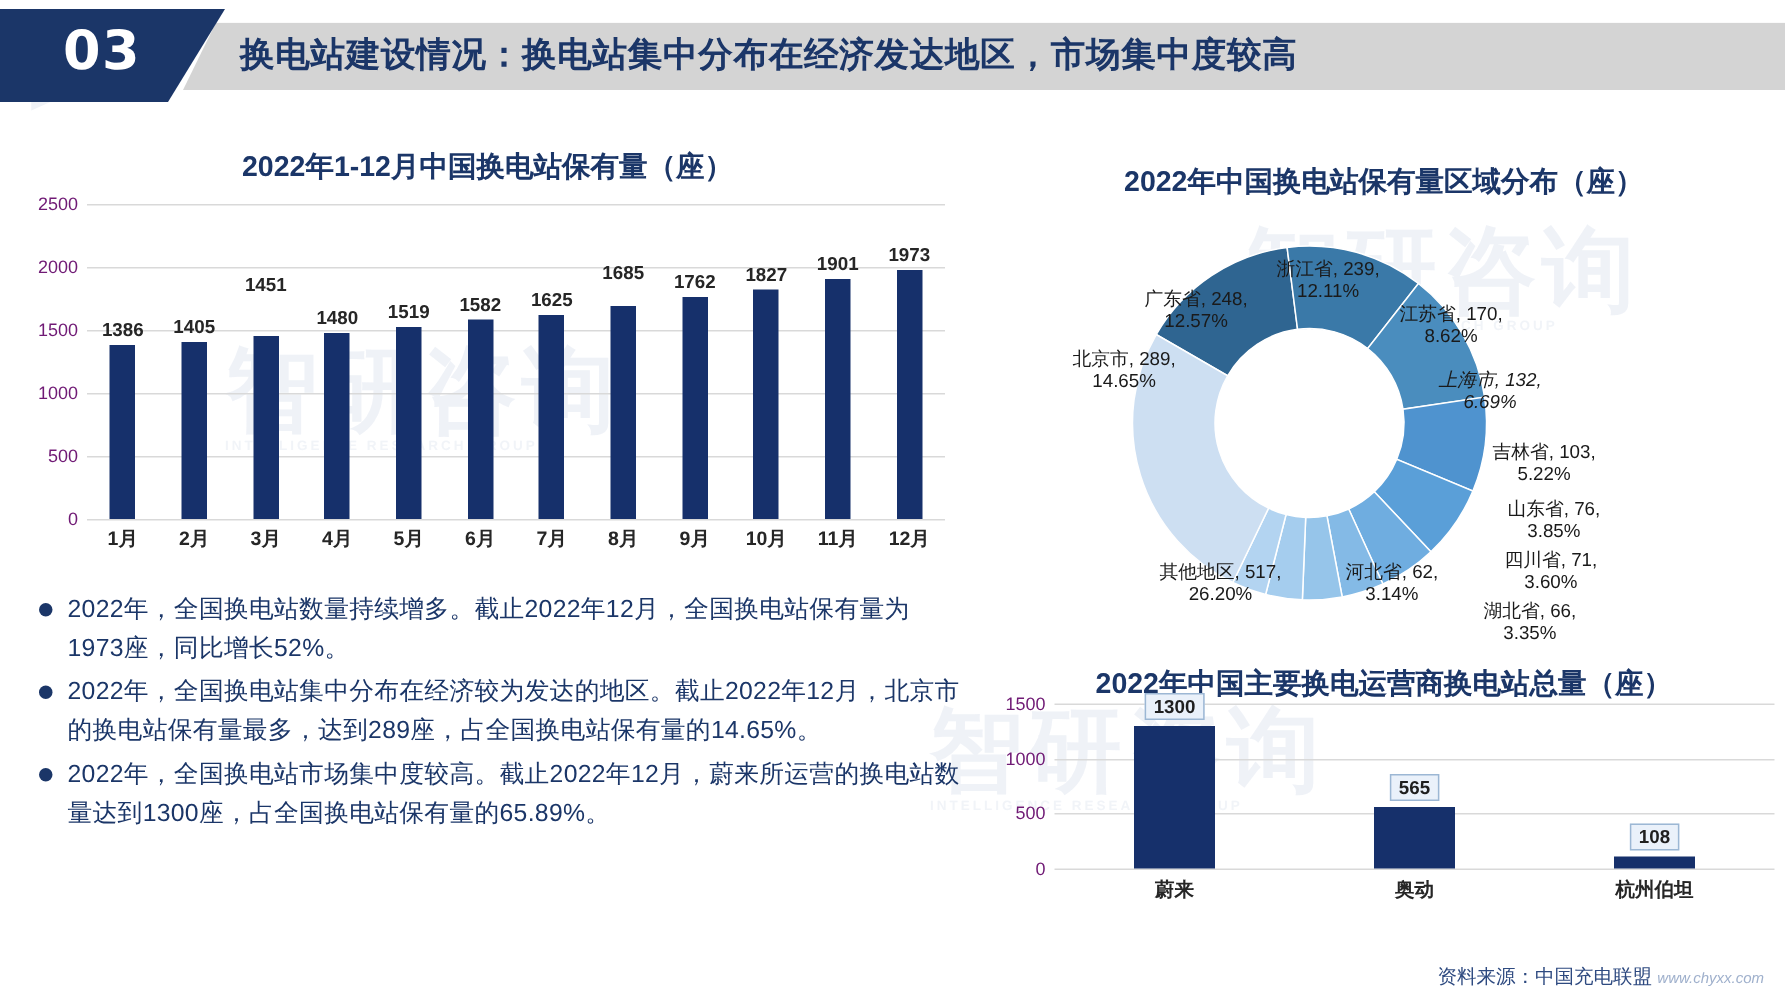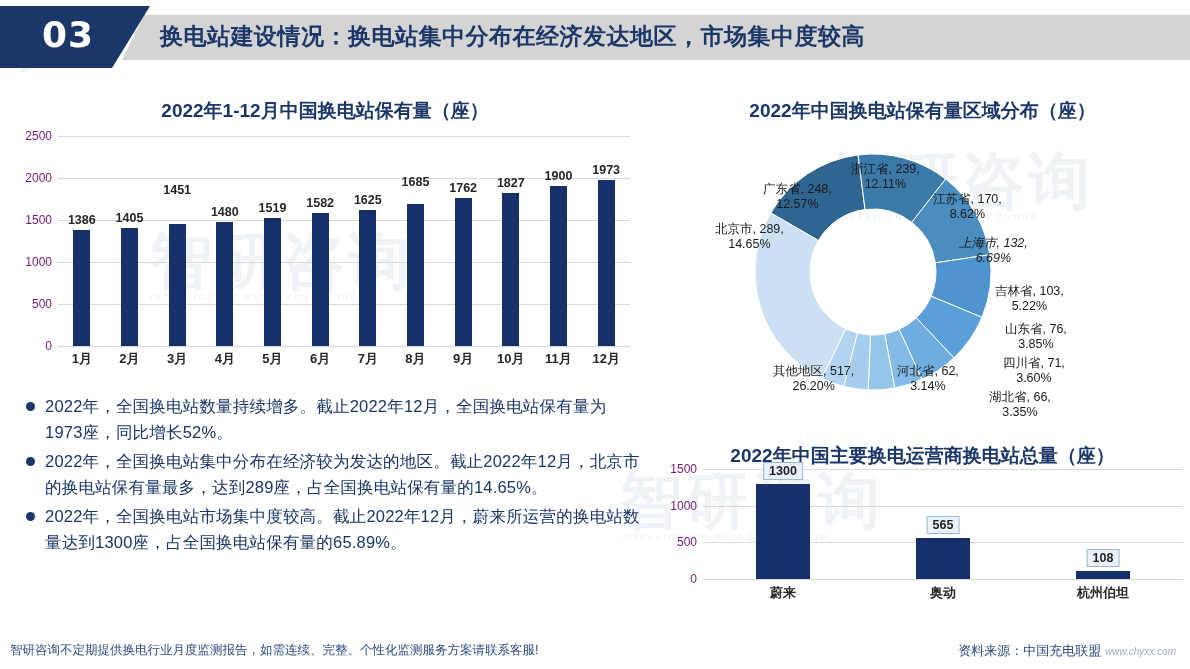--- a/index.html
+++ b/index.html
@@ -41,21 +41,21 @@
   .barval{font-size:12.5px;font-weight:700;color:#262626;margin-bottom:3px;white-space:nowrap;}
   .xlab{position:absolute;font-size:13px;font-weight:700;color:#262626;text-align:center;}
 
   
   #bullets{left:18px;top:393px;width:625px;z-index:3;}
   .bullet{display:flex;margin-bottom:3px;}
   .dot{flex:0 0 auto;width:9px;height:9px;border-radius:50%;background:#1b3668;margin:9px 10px 0 8px;}
   .btext{font-size:16.5px;line-height:26px;color:#1b3668;letter-spacing:.2px;}
 
   
-  #donut-panel{left:655px;top:98px;width:535px;height:345px;}
+  #donut-panel{left:655px;top:108px;width:535px;height:345px;}
   #donut-wrap{position:relative;width:535px;height:300px;}
   .donut-svg{position:absolute;left:0;top:0;}
   .slice-label{position:absolute;font-size:12.5px;line-height:15px;color:#1a1a1a;text-align:center;font-weight:500;white-space:nowrap;}
 
   
   #bottom-chart{left:655px;top:443px;width:535px;height:185px;}
   .bbar{background:#16306b;position:absolute;bottom:0;}
   .bval{position:absolute;font-size:12.5px;font-weight:700;color:#1f1f1f;background:#eaf1fa;border:1px solid #9cb7d4;padding:1px 5px;transform:translateX(-50%);}
   .bxlab{position:absolute;font-size:13px;font-weight:700;color:#262626;text-align:right;transform:translateX(-50%);}
 
@@ -138,21 +138,21 @@
       </div>
       <div class="barcol" style="left: 381.333px; width: 47.6667px; height: 210px;">
         <div class="barval">1762</div>
         <div class="bar" style="height: 148.008px; background: rgb(22, 48, 107);"></div>
       </div>
       <div class="barcol" style="left: 429px; width: 47.6667px; height: 210px;">
         <div class="barval">1827</div>
         <div class="bar" style="height: 153.468px; background: rgb(22, 48, 107);"></div>
       </div>
       <div class="barcol" style="left: 476.667px; width: 47.6667px; height: 210px;">
-        <div class="barval">1900</div>
+        <div class="barval">1901</div>
         <div class="bar" style="height: 159.768px; background: rgb(22, 48, 107);"></div>
       </div>
       <div class="barcol" style="left: 524.333px; width: 47.6667px; height: 210px;">
         <div class="barval">1973</div>
         <div class="bar" style="height: 165.732px; background: rgb(22, 48, 107);"></div>
       </div>
     </div>
   <div id="left-xlabels" style="position:relative;height:24px;">
       <div class="xlab" style="left: 48px; width: 47.6667px; top: 4px;">1月</div>
       <div class="xlab" style="left: 95.6667px; width: 47.6667px; top: 4px;">2月</div>
@@ -233,18 +233,17 @@
       <div class="bval" style="left: 400px; top: 80.08px;">108</div>
     </div>
   <div id="bottom-xlabels" style="position:relative;height:22px;">
       <div class="bxlab" style="left: 128px; top: 5px;">蔚来</div>
       <div class="bxlab" style="left: 288px; top: 5px;">奥动</div>
       <div class="bxlab" style="left: 448px; top: 5px;">杭州伯坦</div>
     </div>
 </div>
 
 <div class="footer">
-  <div class="foot-left">智研咨询不定期提供换电行业月度监测报告，如需连续、完整、个性化监测服务方案请联系客服!</div>
   <div class="foot-right">
     <span>资料来源：中国充电联盟</span>
     <span class="foot-url">www.chyxx.com</span>
   </div>
 </div>
 
 </body></html>

